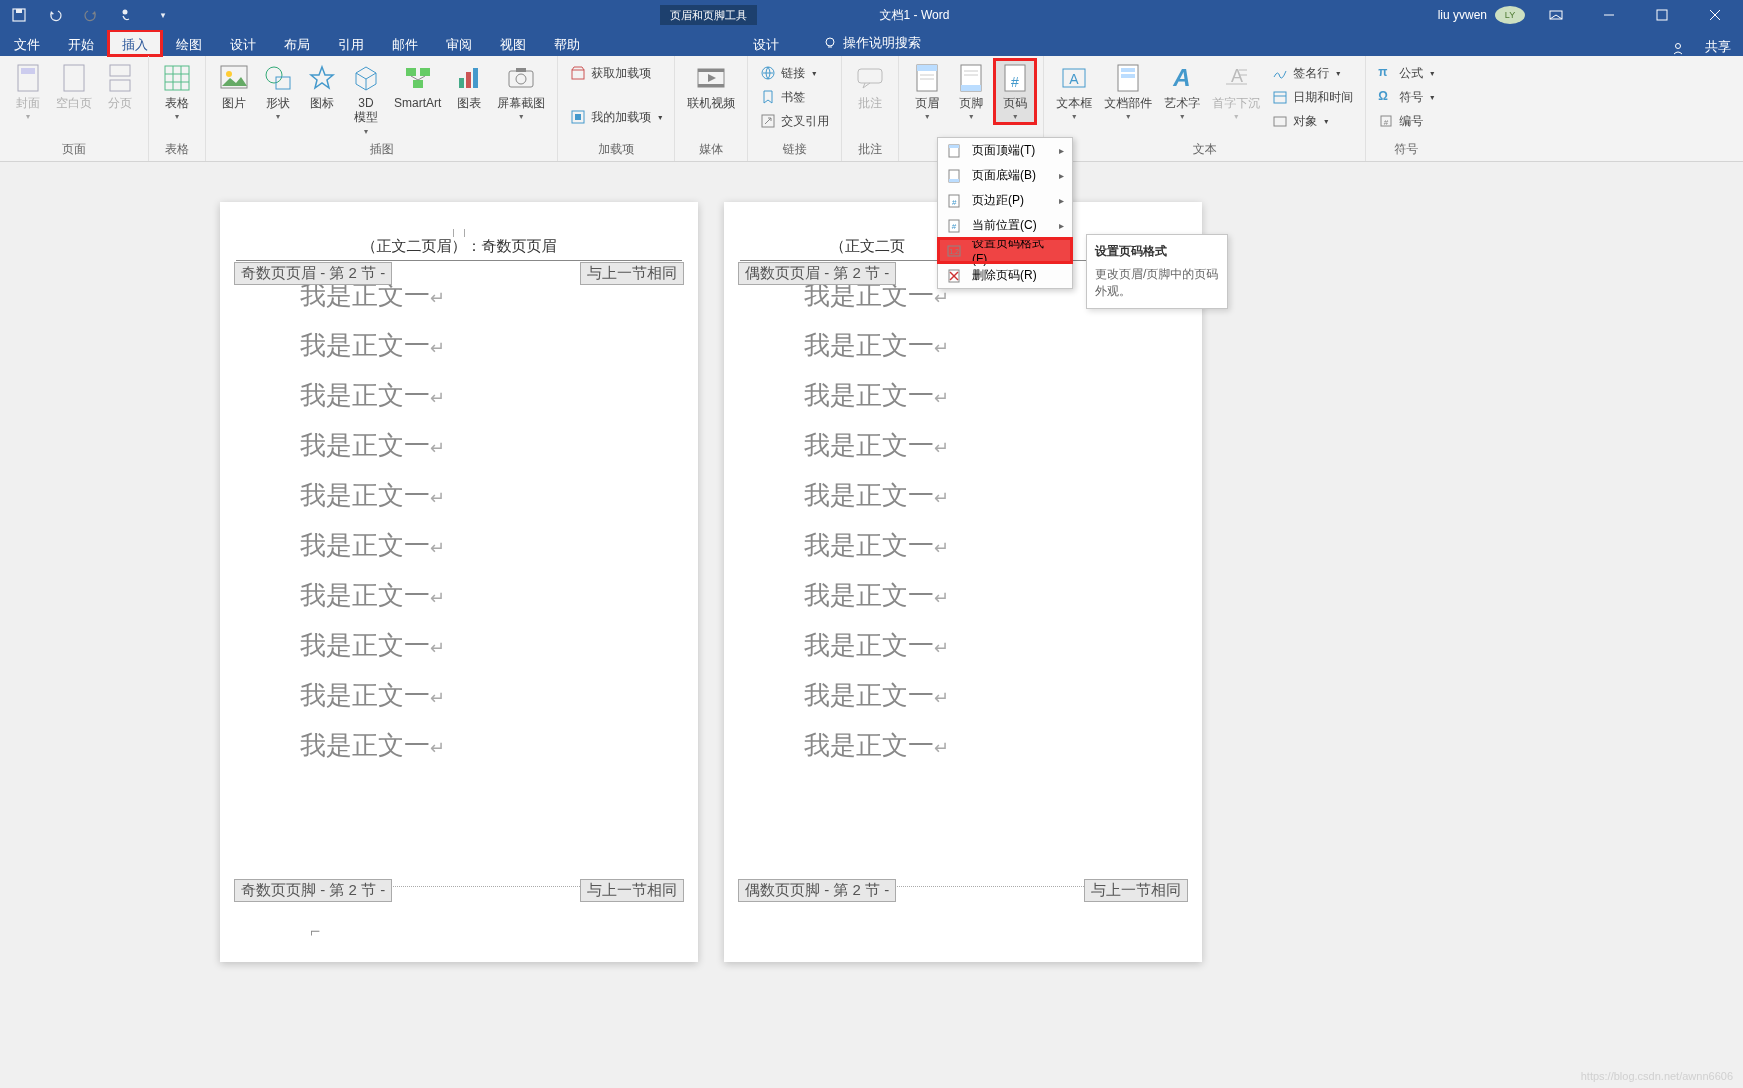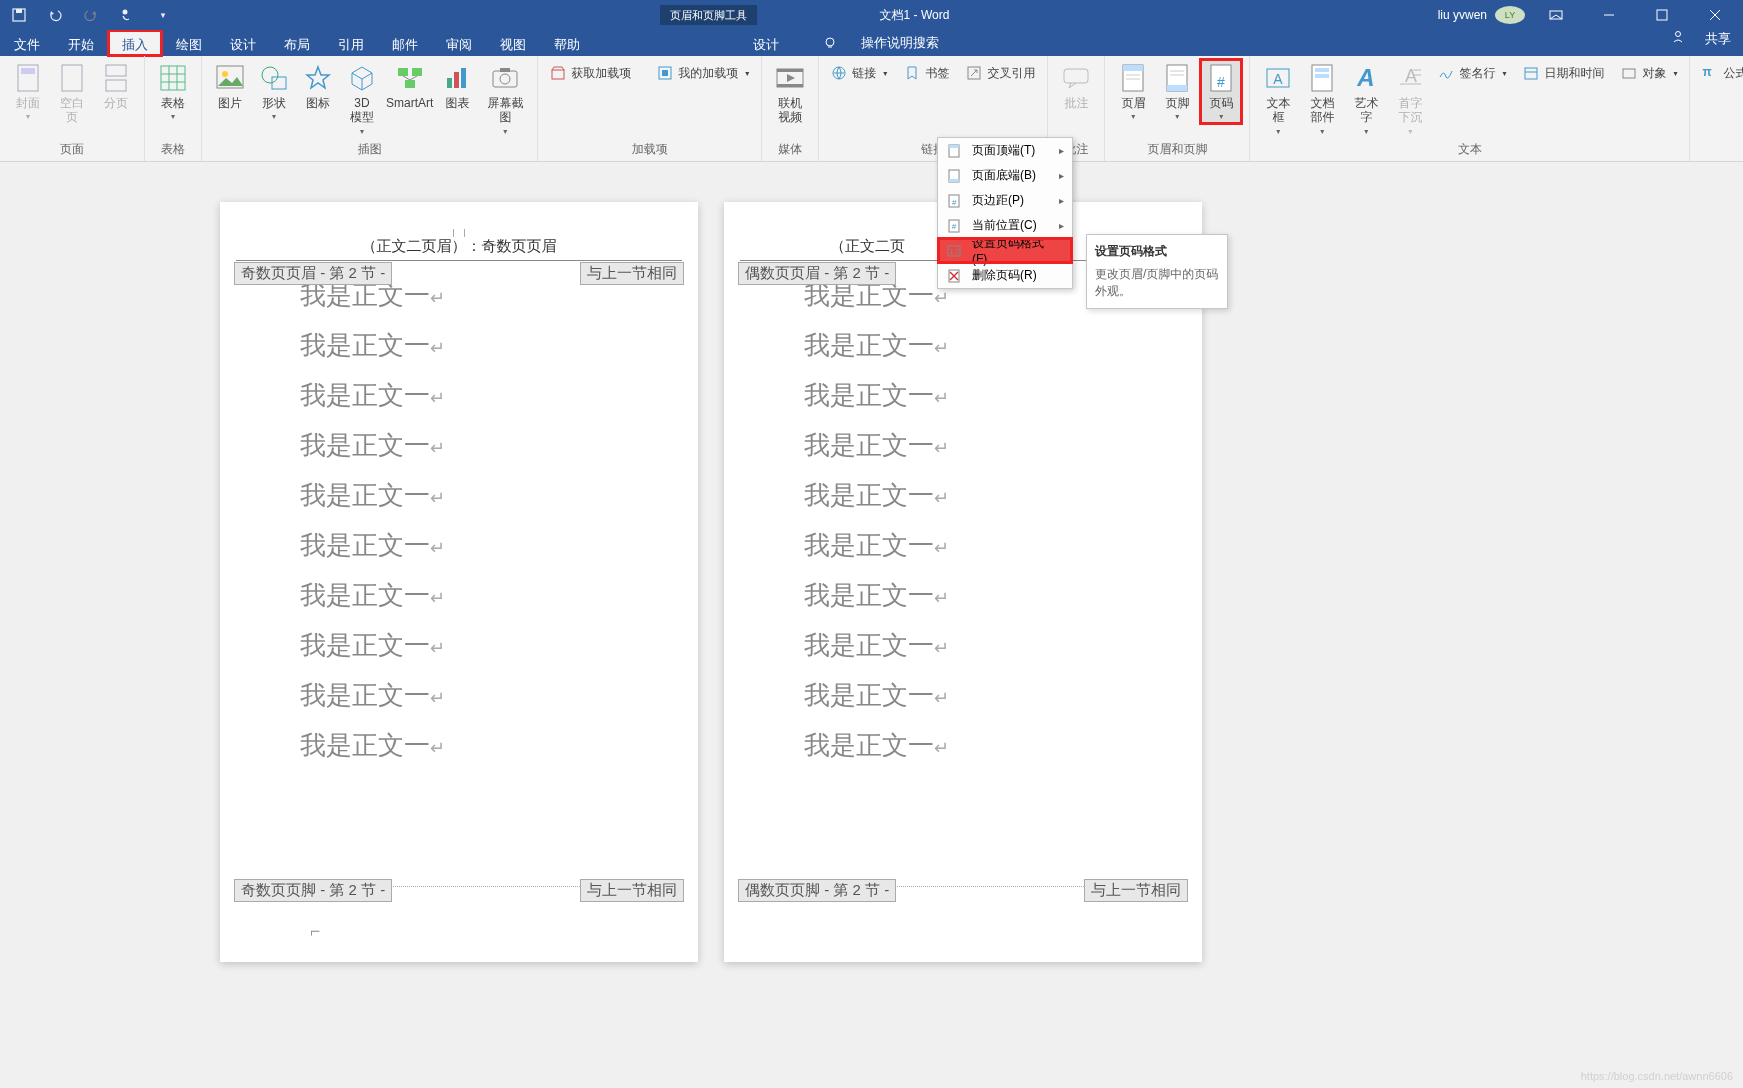--- a/index.html
+++ b/index.html
@@ -14,33 +14,33 @@
 .title-right { margin-left:auto; display:flex; align-items:center; gap:8px; padding-right:6px; }
 .avatar { width:30px; height:18px; border-radius:50%; background:#cde0c1; color:#4e7a32; font-size:9px; display:flex; align-items:center; justify-content:center; }
 .win-btn { width:45px; height:30px; display:flex; align-items:center; justify-content:center; }
 
 
 .tabs { height:26px; background:#2b579a; display:flex; align-items:stretch; color:#fff; font-size:13px; }
 .tab { padding:3px 14px 0 14px; display:flex; align-items:center; }
 .tab.active { background:#f3f3f3; color:#2b579a; }
 .tab.highlight { outline:3px solid #e22; outline-offset:-2px; }
 .tab.design { margin-left:145px;}
-.tell-me { display:flex; align-items:center; margin-left:30px; gap:24px; }
+.tell-me { display:flex; align-items:center; margin-left:30px; gap:6px; }
 .bulb { width:14px; height:14px; }
-.share { margin-left:auto; padding:0 12px; display:flex; align-items:flex-start; gap:20px; }
+.share { margin-left:auto; padding:0 12px; display:flex; align-items:flex-end; gap:20px; }
 
 
 .ribbon { height:106px; background:#f3f3f3; border-bottom:1px solid #d4d4d4; display:flex; font-size:12px; color:#444; }
 .group { border-right:1px solid #e0e0e0; display:flex; flex-direction:column; }
 .group-body { flex:1; display:flex; align-items:flex-start; padding:4px 8px 0 8px; gap:4px; }
 .group-label { text-align:center; font-size:12px; color:#666; padding-bottom:3px; }
 .big-btn { display:flex; flex-direction:column; align-items:center; gap:2px; padding:2px 4px; min-width:40px; }
 .big-btn .ico { width:32px; height:32px; display:flex; align-items:center; justify-content:center; }
 .big-btn .lbl { font-size:12px; text-align:center; line-height:1.2; }
-.small-col { display:flex; flex-direction:row; gap:9px; padding-top:2px; }
+.small-col { display:flex; flex-direction:column; gap:2px; padding-top:2px; }
 .small-btn { display:flex; align-items:center; gap:5px; font-size:12px; height:22px; padding:0 4px; white-space:nowrap;}
 .small-btn .si { width:16px; height:16px; }
 .dim { color:#b0b0b0; }
 .highlight-box { outline:3px solid #e22; outline-offset:-1px; }
 
 
 .menu { position:absolute; left:937px; top:137px; width:136px; background:#fdfdfd; border:1px solid #c6c6c6; box-shadow:2px 2px 6px rgba(0,0,0,0.2); font-size:12px; z-index:10; }
 .menu-item { display:flex; align-items:center; height:25px; padding:0 8px; gap:10px; }
 .menu-item .mi { width:16px; height:16px; }
 .menu-item .arrow { margin-left:auto; font-size:10px; color:#666; }

